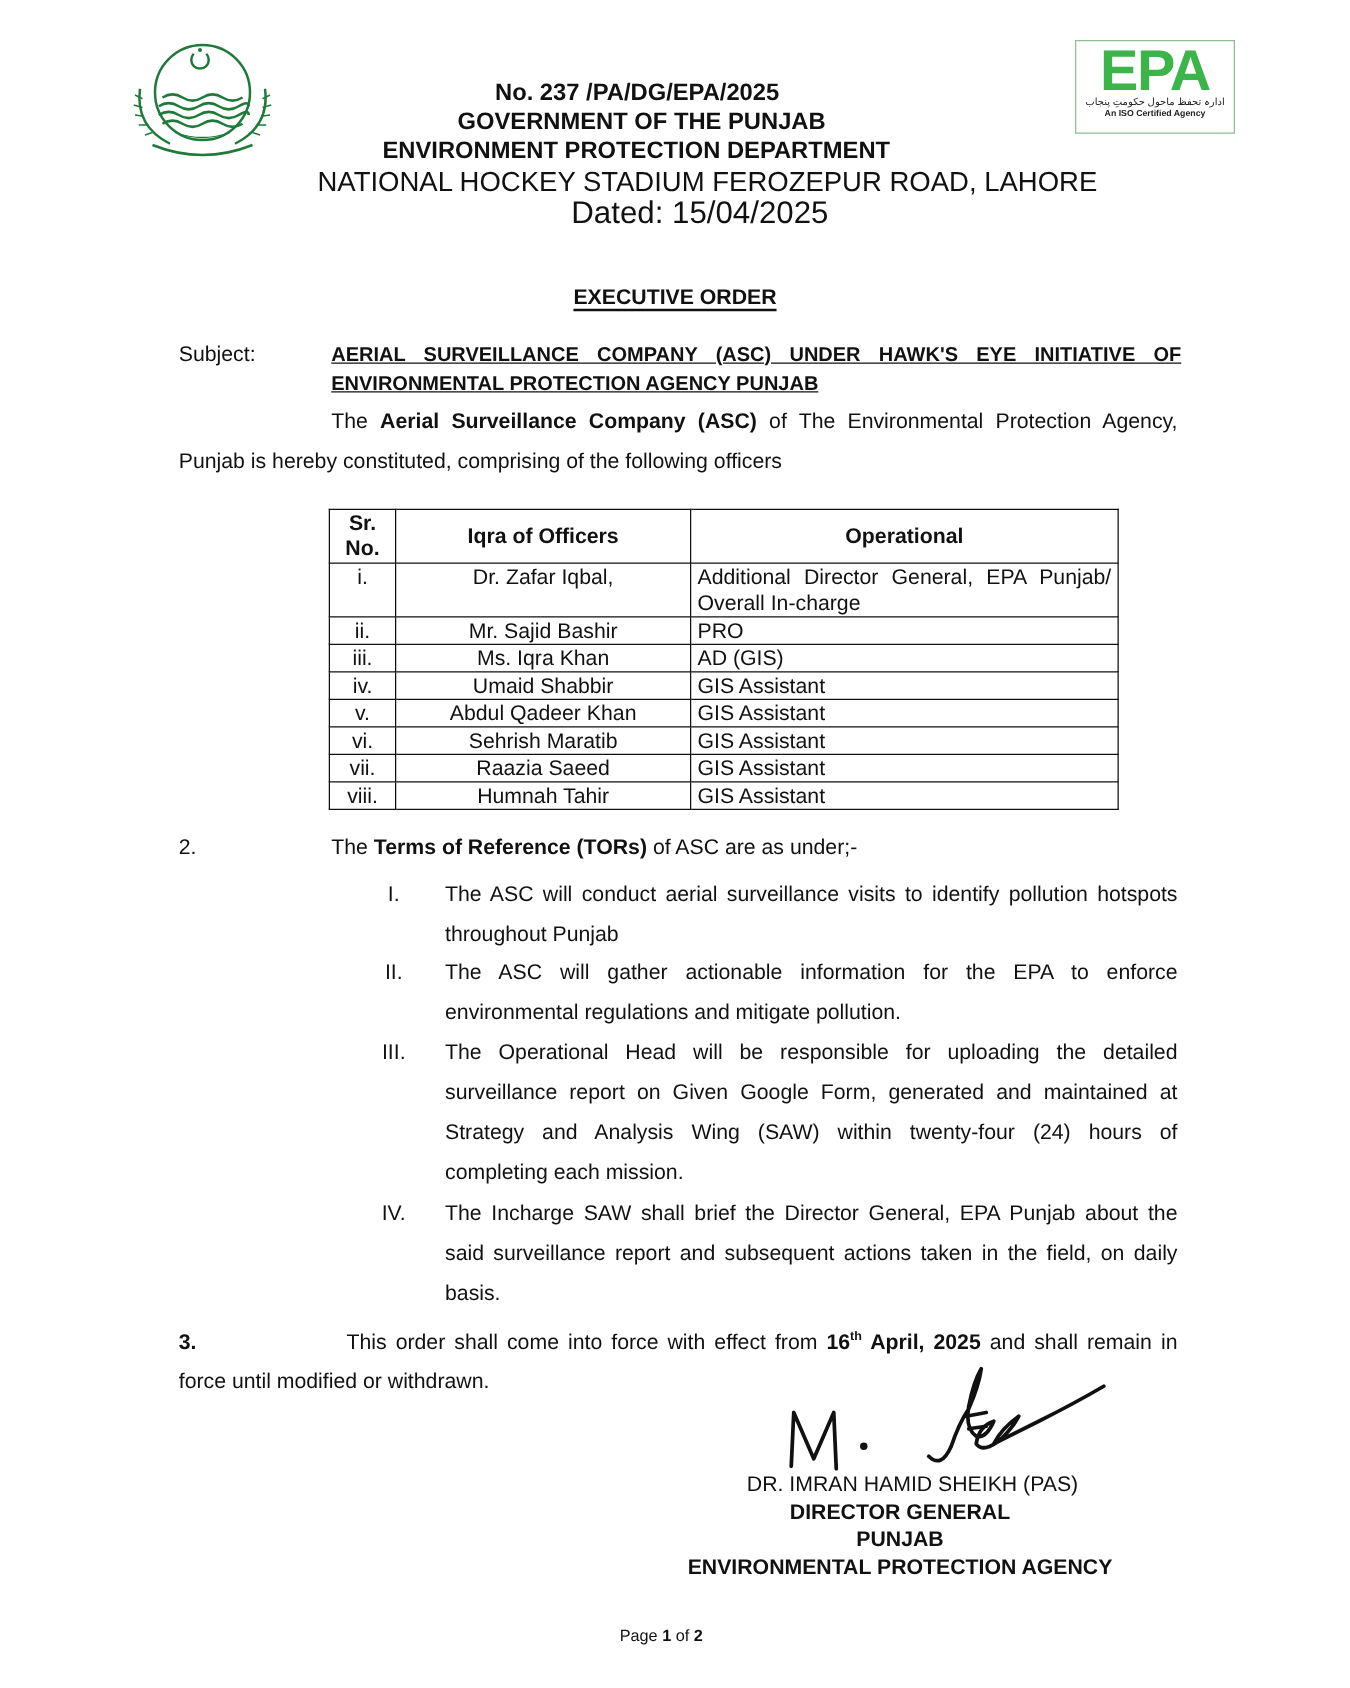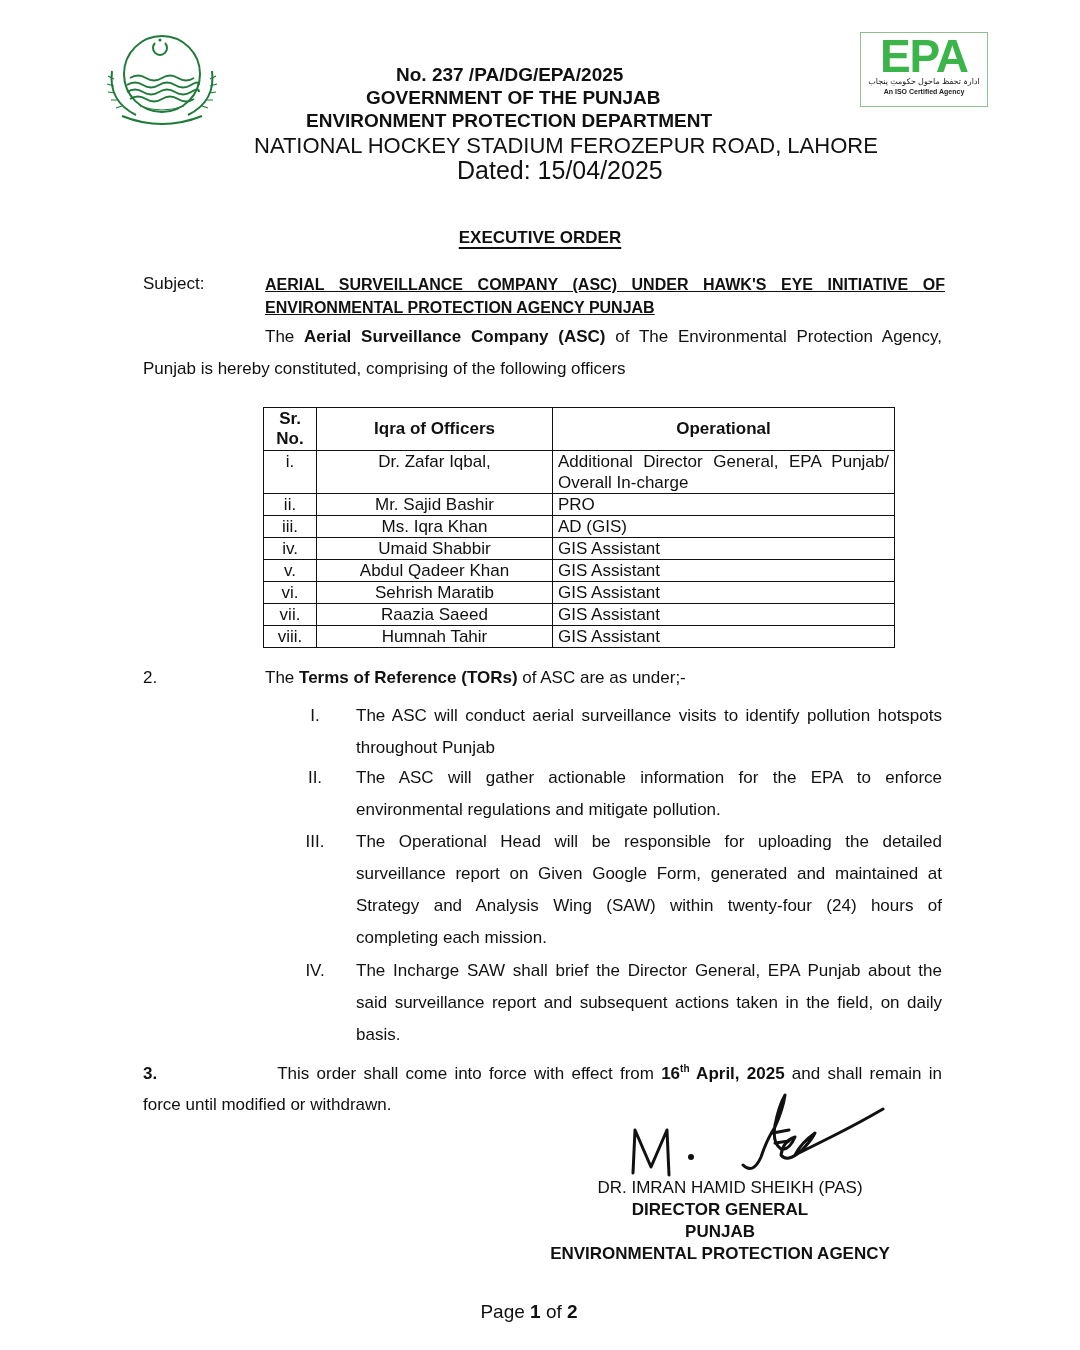--- a/index.html
+++ b/index.html
@@ -52,21 +52,21 @@
   .p3-text { left:143px; top:1058px; width:799px; font-size:17px; line-height:31px; }
   .p3-text .indent { display:inline-block; width:122px; }
   sup { font-size:10px; line-height:0; }
 
   .signature { left:625px; top:1085px; width:260px; height:95px; }
 
   .sig-block { left:500px; width:440px; top:1177px; text-align:center; font-size:17px; line-height:22px; }
   .sig-block .name { padding-left:20px; }
   .sig-block .b { font-weight:bold; }
 
-  .footer { left:0; width:1058px; top:1301px; text-align:center; font-size:19px; }
+  .footer { left:0; width:1058px; top:1301px; text-align:center; font-size:13px; }
 </style>
 </head>
 <body>
 
 <svg class="abs punjab-logo" viewBox="0 0 124 104">
   <g fill="none" stroke="#1f7a3a" stroke-width="2">
     <circle cx="62" cy="48" r="38"></circle>
     <path d="M30 52 q8 -5 16 0 t16 0 t16 0 t16 0"></path>
     <path d="M27 59 q8 -5 16 0 t16 0 t16 0 t16 0 t8 0"></path>
     <path d="M27 66 q8 -5 16 0 t16 0 t16 0 t16 0 t8 0"></path>

